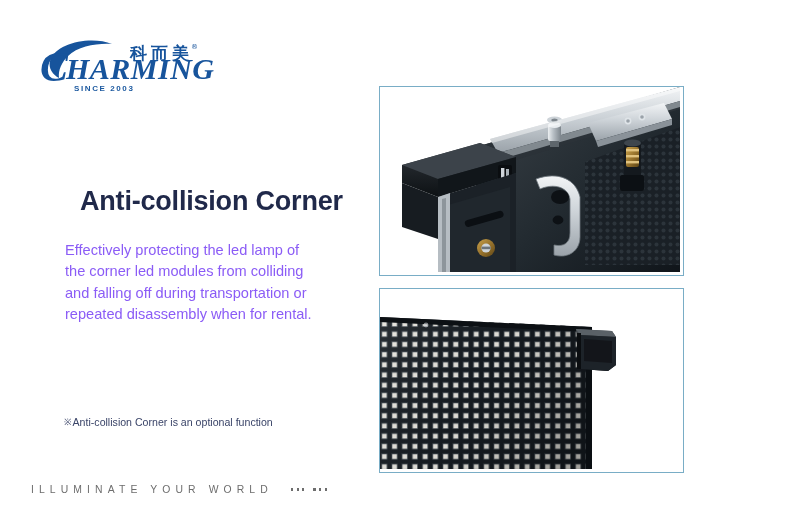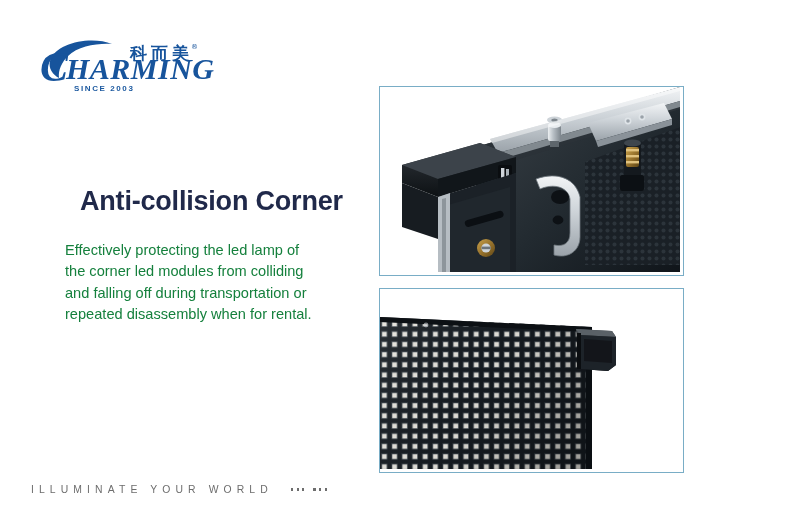--- a/index.html
+++ b/index.html
@@ -39,21 +39,21 @@
     letter-spacing: -0.2px;
     white-space: nowrap;
   }
   .body-copy {
     position: absolute;
     left: 65px;
     top: 240px;
     width: 252px;
     font-size: 14.6px;
     line-height: 1.47;
-    color: #15803d;
+    color: #8b5cf6;
   }
   .note {
     position: absolute;
     left: 64px;
     top: 415px;
     font-size: 10.6px;
     color: #3a4468;
     white-space: nowrap;
   }
   .note .mark {
@@ -139,20 +139,23 @@
       <text x="153" y="15" font-family="'DejaVu Sans', sans-serif" font-size="7" fill="#17549c">®</text>
 
       <text x="36" y="57" font-family="'Liberation Sans', sans-serif" font-size="8" font-weight="bold" letter-spacing="1.6" fill="#1d5aa0">SINCE 2003</text>
     </svg>
   </div>
 
   <div class="headline">Anti-collision Corner</div>
 
   <div class="body-copy">Effectively protecting the led lamp of the corner led modules from colliding and falling off during transportation or repeated disassembly when for rental.</div>
 
+  <div class="note">
+    <span class="mark">※</span><span>Anti-collision Corner is an optional function</span>
+  </div>
 
   <div class="footer">
     <span class="footer-text">ILLUMINATE YOUR WORLD</span>
     <span class="footer-dots">
       <span class="dot-group">
         <span class="dot"></span>
         <span class="dot"></span>
         <span class="dot"></span>
       </span>
       <span class="dot-group">

